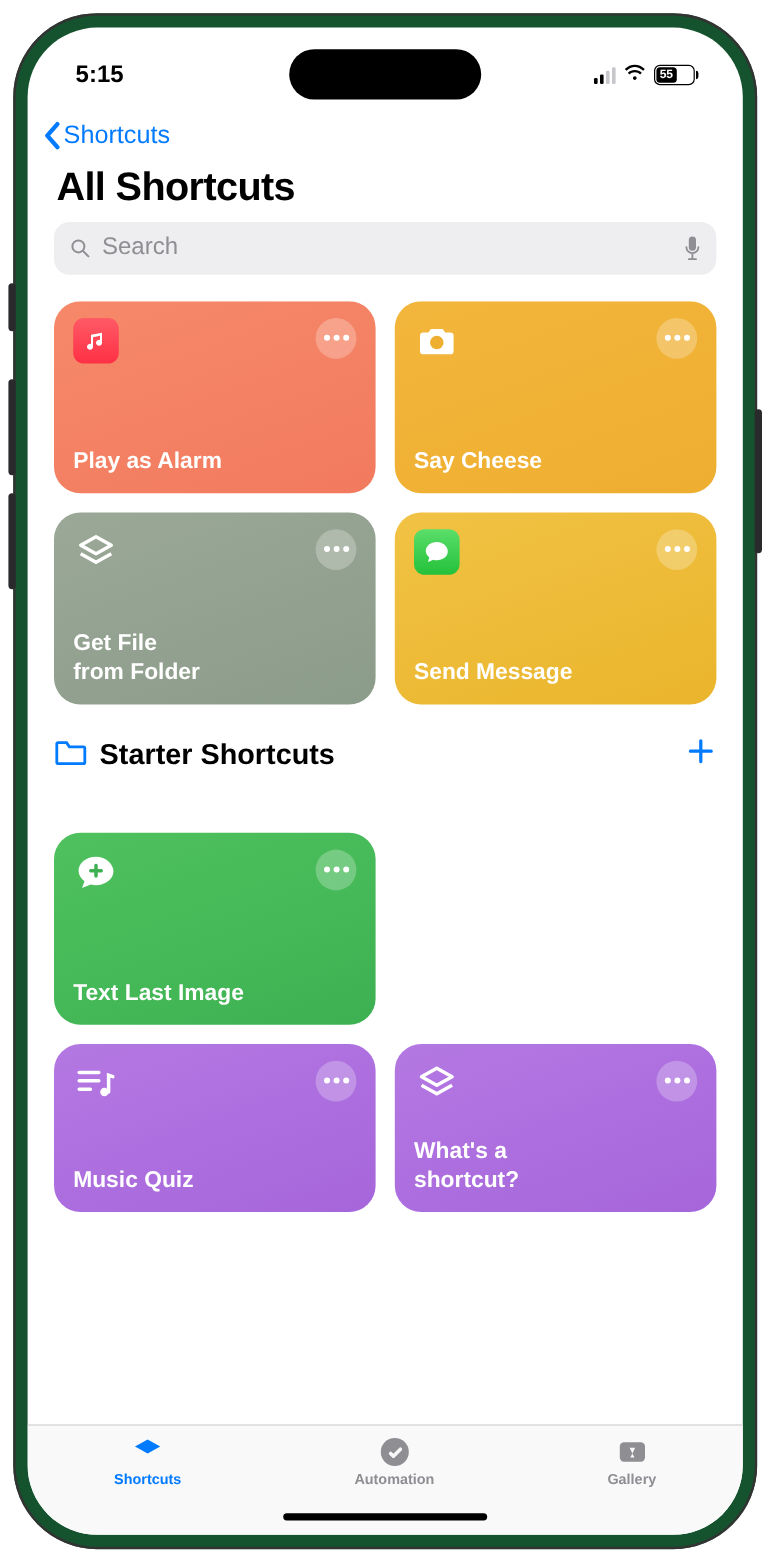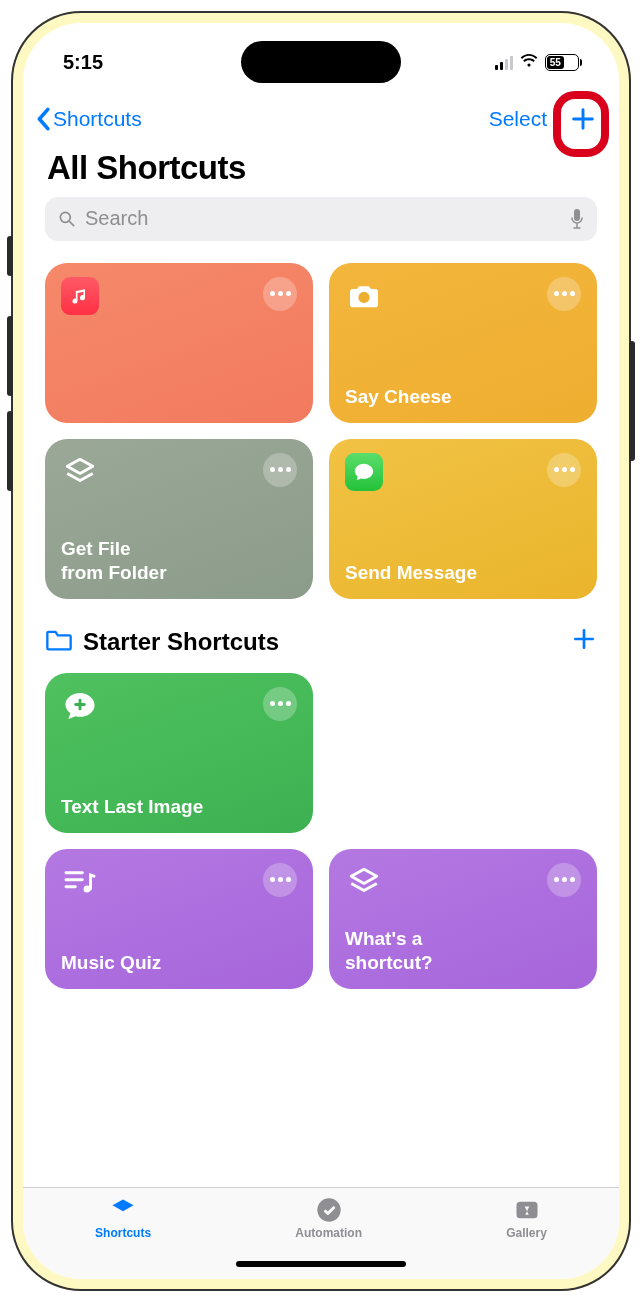--- a/index.html
+++ b/index.html
@@ -8,21 +8,21 @@
     background: #fff;
     width: 642px;
     height: 1301px;
     display: flex;
     align-items: center;
     justify-content: center;
   }
   .phone-frame {
     width: 620px;
     height: 1280px;
-    background: #fef9c3;
+    background: #14532d;
     border-radius: 70px;
     padding: 12px;
     position: relative;
     box-shadow: inset 0 0 0 2px #333;
   }
   .side-btn { position:absolute; background:#2a2a2c; border-radius:3px; }
   .sb-left1 { left:-4px; top:225px; width:6px; height:40px; }
   .sb-left2 { left:-4px; top:305px; width:6px; height:80px; }
   .sb-left3 { left:-4px; top:400px; width:6px; height:80px; }
   .sb-right { right:-4px; top:330px; width:6px; height:120px; }
@@ -132,21 +132,21 @@
   .c-alarm { background:linear-gradient(160deg,#f6896a,#f27a5e); }
   .c-cheese { background:linear-gradient(160deg,#f3b63c,#eeae30); }
   .c-message { background:linear-gradient(160deg,#f1c244,#eab52c); }
   .c-file { background:linear-gradient(160deg,#9ba897,#8c9c8a); }
   .c-text { background:linear-gradient(160deg,#4fc15e,#3db152); }
   .c-shazam { background:linear-gradient(160deg,#5868c8,#4d5fc0); }
   .c-quiz { background:linear-gradient(160deg,#b478e2,#a666db); }
   .c-what { background:linear-gradient(160deg,#b478e2,#a666db); }
   .music-app-icon { background:linear-gradient(180deg,#ff5a66,#ff3045); }
   .msg-app-icon { background:linear-gradient(180deg,#5ade6a,#24c13a); }
-  .grid2 .card { height:160px; }
+  .grid2 .card { height:160px;margin-top:33px; }
   .row3 { margin-top:16px; }
   .row3 .card { height:140px; }
 </style>
 </head>
 <body>
 
 <div class="phone-frame">
   <div class="side-btn sb-left1"></div>
   <div class="side-btn sb-left2"></div>
   <div class="side-btn sb-left3"></div>
@@ -175,29 +175,20 @@
       </div>
     </div>
 
     <div class="nav-bar">
       <div class="back-btn">
         <svg width="16" height="24" viewBox="0 0 12 20">
             <path d="M10 2L3 10l7 8" stroke="#007aff" stroke-width="3" fill="none" stroke-linecap="round" stroke-linejoin="round"></path>
           </svg>
         <span>Shortcuts</span>
       </div>
-      <div class="nav-right">
-        <span class="select-btn">Select</span>
-        <div class="red-highlight"></div>
-        <div class="plus-btn">
-          <svg width="28" height="28" viewBox="0 0 24 24">
-              <path d="M12 4v16M4 12h16" stroke="#007aff" stroke-width="2.5" stroke-linecap="round"></path>
-            </svg>
-        </div>
-      </div>
     </div>
 
     <div class="title-row">
       <h1 class="page-title">All Shortcuts</h1>
     </div>
 
     <div class="search-wrap">
       <div class="search-field">
         <svg width="20" height="20" viewBox="0 0 24 24">
             <circle cx="10" cy="10" r="6" stroke="#8e8e93" stroke-width="2" fill="none"></circle>
@@ -220,20 +211,21 @@
               <svg width="20" height="20" viewBox="0 0 24 24">
                   <path d="M9 18a3 3 0 11-2-2.8V6l11-2v10a3 3 0 11-2-2.8V7L9 8.5V18z" fill="#fff"></path>
                 </svg>
             </div>
             <div class="card-more">
                 <span></span>
                 <span></span>
                 <span></span>
               </div>
           </div>
+          <div class="card-label">Play as Alarm</div>
         </div>
 
         <div class="card c-cheese">
           <div class="card-top">
             <div class="card-icon-plain">
               <svg width="34" height="28" viewBox="0 0 24 20">
                   <path d="M4 5h3l1.5-2h7L17 5h3a2 2 0 012 2v9a2 2 0 01-2 2H4a2 2 0 01-2-2V7a2 2 0 012-2z" fill="#fff"></path>
                   <circle cx="12" cy="11" r="4" fill="#eeae30"></circle>
                 </svg>
             </div>

